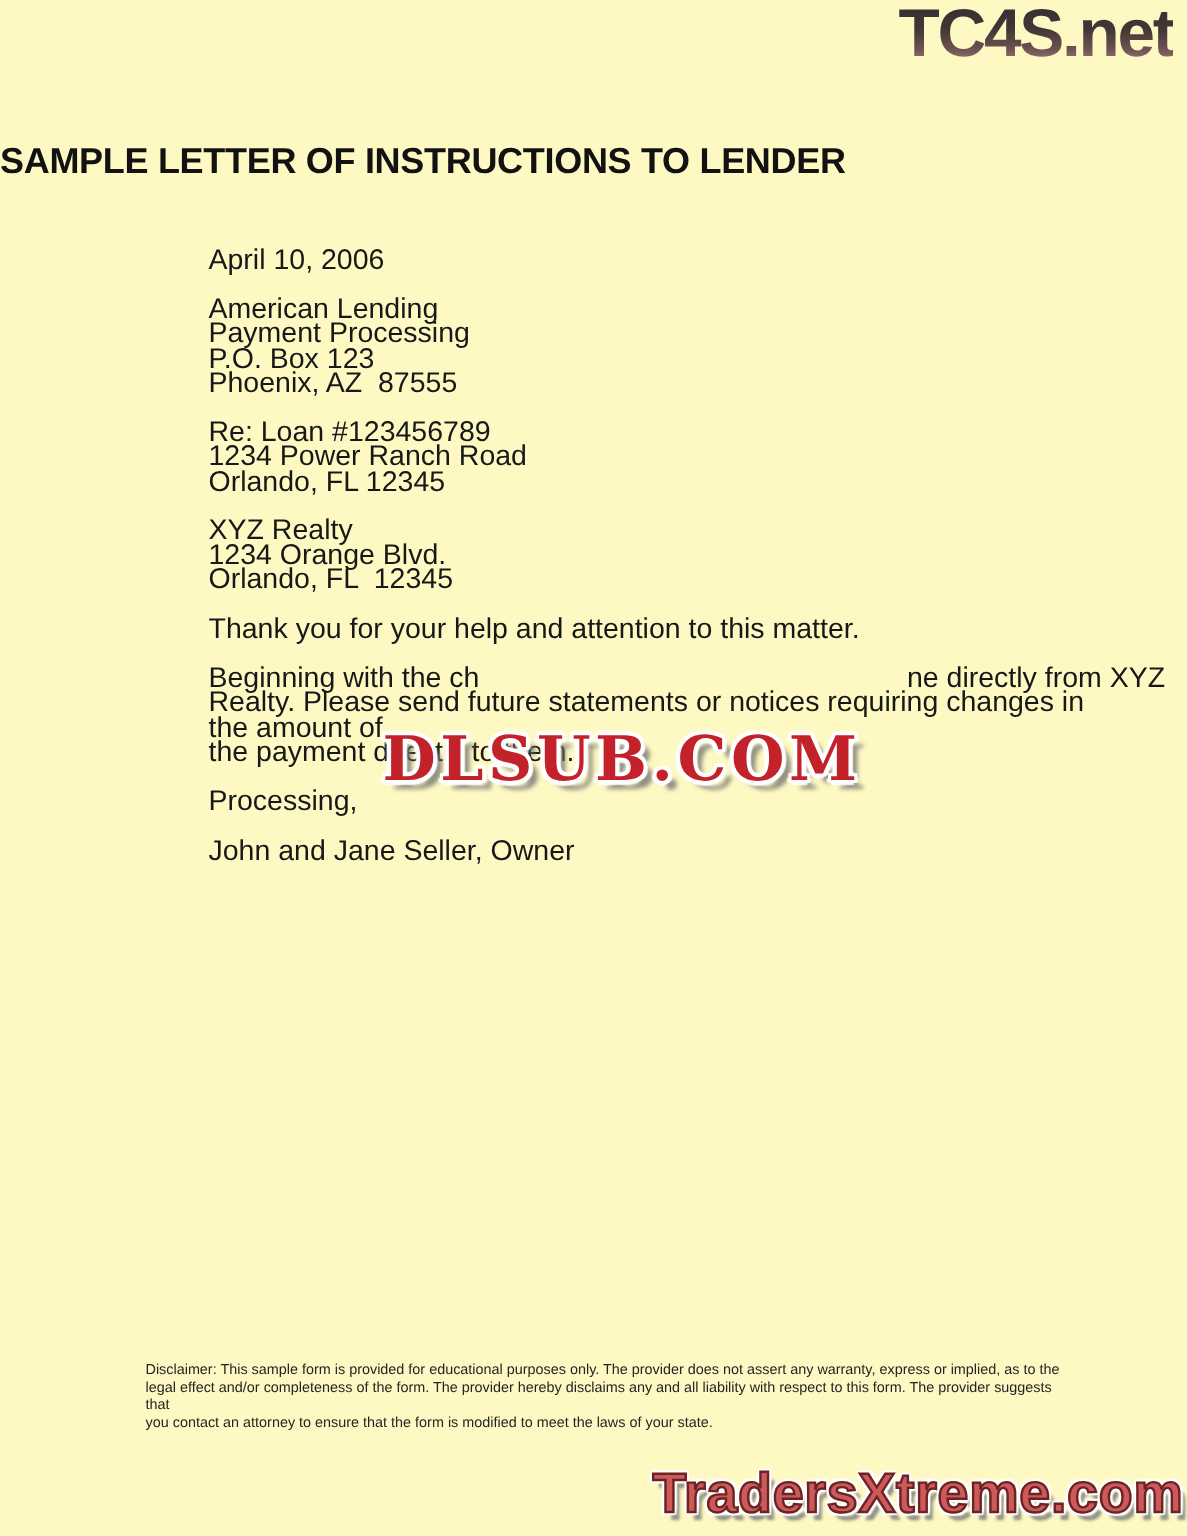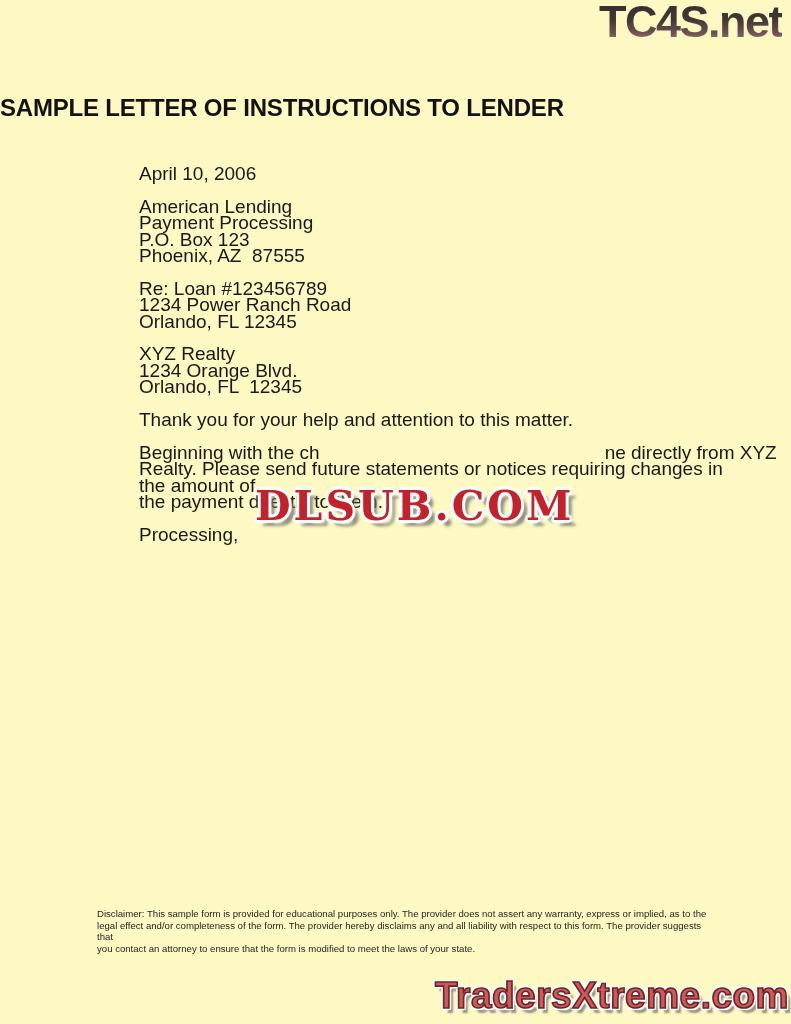--- a/index.html
+++ b/index.html
@@ -101,20 +101,21 @@
 1234 Power Ranch Road
 Orlando, FL 12345</div>
     <div class="para">XYZ Realty
 1234 Orange Blvd.
 Orlando, FL  12345</div>
     <div class="para">Thank you for your help and attention to this matter.</div>
     <div class="para"><span class="wm-line"><span>Beginning with the ch</span><span class="wm-gap"></span><span>ne directly from XYZ</span></span>
 <span>Realty. Please send future statements or notices requiring changes in the amount of
 the payment directly to them.</span></div>
     <div class="para">Processing,</div>
+    <div class="para signature">John and Jane Seller, Owner</div>
   </div>
 
   <div class="watermark">DLSUB.COM</div>
 
   <div class="disclaimer">Disclaimer: This sample form is provided for educational purposes only. The provider does not assert any warranty, express or implied, as to the
 legal effect and/or completeness of the form. The provider hereby disclaims any and all liability with respect to this form. The provider suggests that
 you contact an attorney to ensure that the form is modified to meet the laws of your state.</div>
 
   <div class="traders-logo">TradersXtreme.com</div>
 

